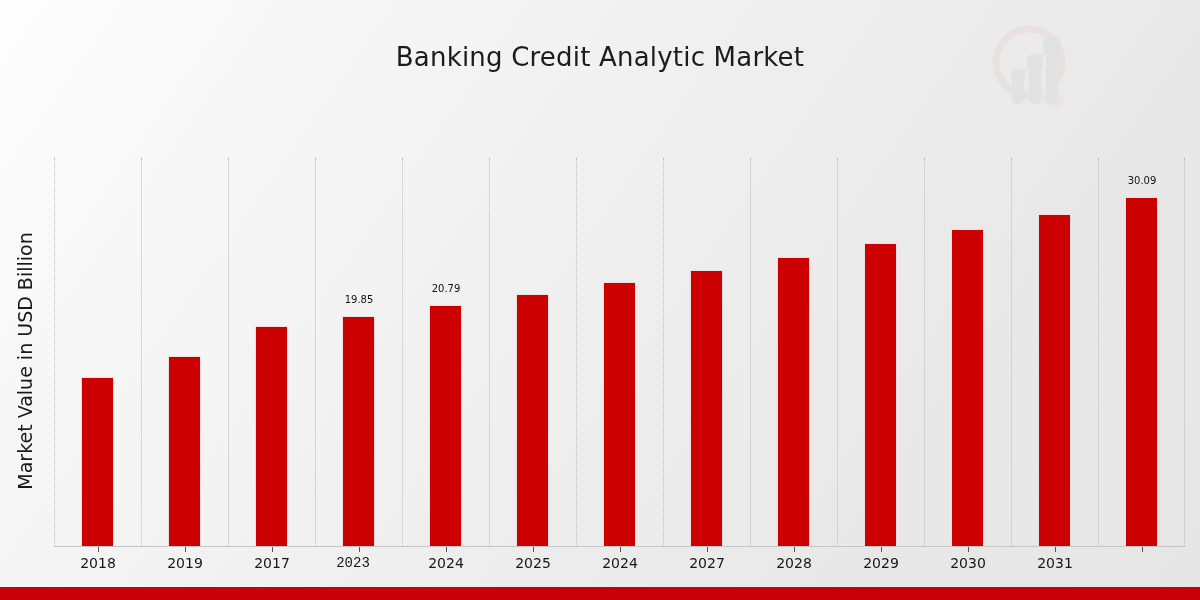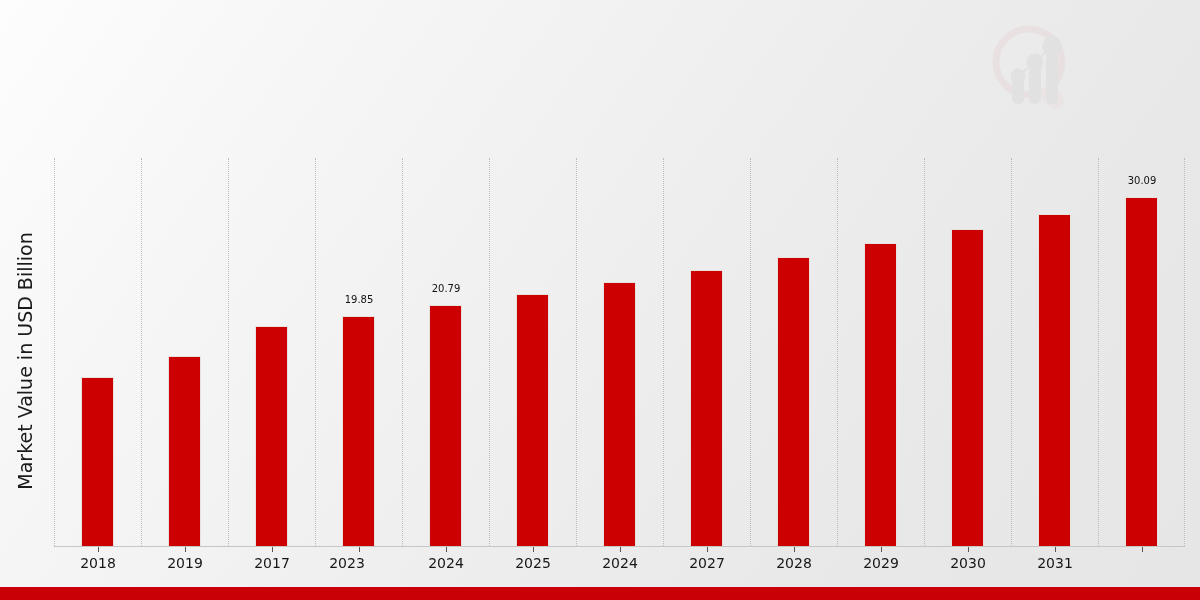--- a/index.html
+++ b/index.html
@@ -129,20 +129,21 @@
     width: 1200px;
     height: 13px;
     background: #C90005;
   }
 </style>
 </head>
 <body>
 
 <div id="root">
 
+  <div id="chart-title">Banking Credit Analytic Market</div>
 
   <div id="logo-watermark">
     <svg viewBox="0 0 100 100" width="100" height="100" aria-hidden="true">
       <g>
         <circle cx="44" cy="44" r="33" fill="none" stroke="#e5c9cc" stroke-width="7"></circle>
         <rect x="64" y="64" width="26" height="17" rx="8.5" fill="#f0d8da" transform="rotate(45 64 64)"></rect>
       </g>
       <g>
         <rect x="27" y="57" width="12" height="29" rx="5" fill="#cfcfd3"></rect>
         <rect x="44" y="43" width="12" height="43" rx="5" fill="#cfcfd3"></rect>
@@ -180,21 +181,21 @@
       <div class="x-tick-label" style="left: 9px; top: 397px;">2018</div>
       <div class="bar" title="2019: 16.4" style="left: 114px; height: 190px; background: rgb(204, 0, 0);"></div>
       <div class="tick-mark" style="left: 131px; top: 389px;"></div>
       <div class="x-tick-label" style="left: 96px; top: 397px;">2019</div>
       <div class="bar" title="2022: 19" style="left: 201px; height: 220px; background: rgb(204, 0, 0);"></div>
       <div class="tick-mark" style="left: 218px; top: 389px;"></div>
       <div class="x-tick-label" style="left: 183px; top: 397px;">2017</div>
       <div class="bar" title="2023: 19.85" style="left: 288px; height: 230px; background: rgb(204, 0, 0);"></div>
       <div class="bar-label" style="left: 265px; top: 136px;">19.85</div>
       <div class="tick-mark" style="left: 305px; top: 389px;"></div>
-      <div class="x-tick-label" style="left: 258px; top: 397px;">2023</div>
+      <div class="x-tick-label" style="left: 264px; top: 397px; font-family: Liberation Mono, monospace;">2023</div>
       <div class="bar" title="2024: 20.79" style="left: 375px; height: 241px; background: rgb(204, 0, 0);"></div>
       <div class="bar-label" style="left: 352px; top: 125px;">20.79</div>
       <div class="tick-mark" style="left: 392px; top: 389px;"></div>
       <div class="x-tick-label" style="left: 357px; top: 397px;">2024</div>
       <div class="bar" title="2025: 21.77" style="left: 462px; height: 252px; background: rgb(204, 0, 0);"></div>
       <div class="tick-mark" style="left: 479px; top: 389px;"></div>
       <div class="x-tick-label" style="left: 444px; top: 397px;">2025</div>
       <div class="bar" title="2026: 22.79" style="left: 549px; height: 264px; background: rgb(204, 0, 0);"></div>
       <div class="tick-mark" style="left: 566px; top: 389px;"></div>
       <div class="x-tick-label" style="left: 531px; top: 397px;">2024</div>

